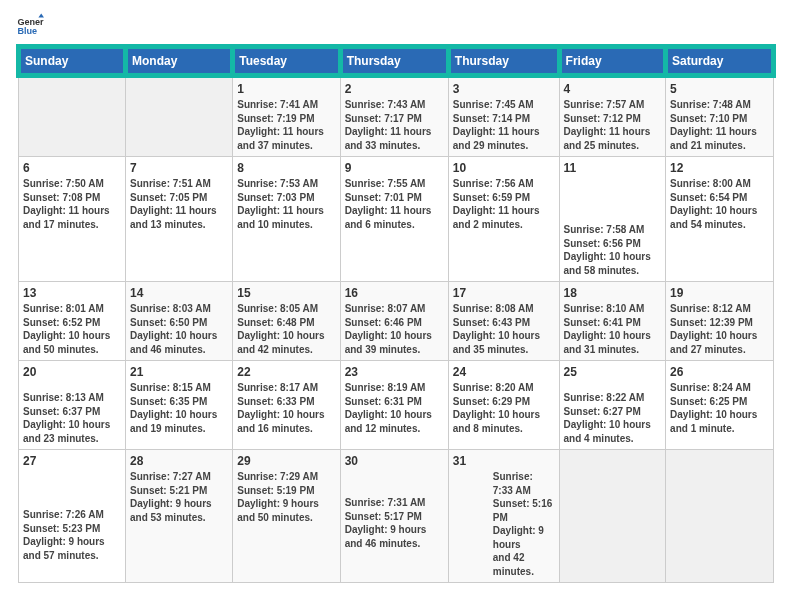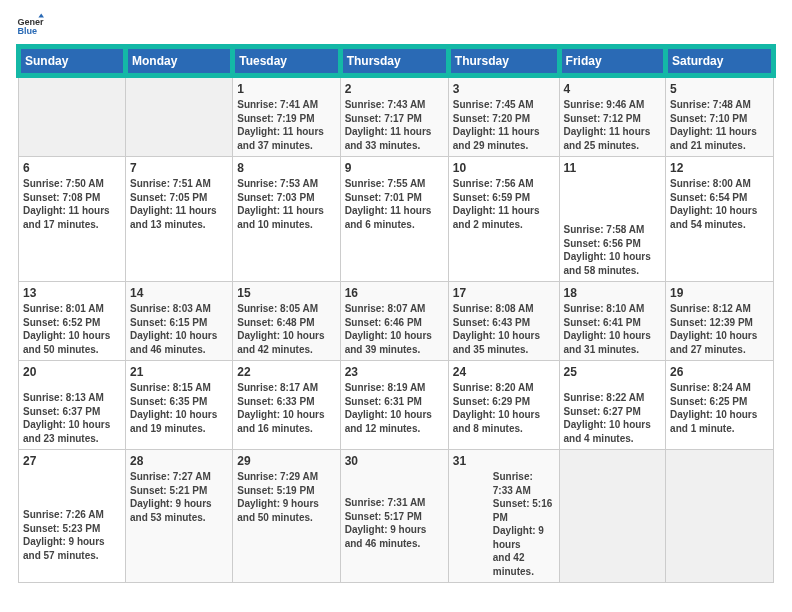--- a/index.html
+++ b/index.html
@@ -138,27 +138,27 @@
           <td>
             <span class="day-num">2</span>
             <div class="day-info" style="white-space: pre-line;">Sunrise: 7:43 AM
 Sunset: 7:17 PM
 Daylight: 11 hours
 and 33 minutes.</div>
           </td>
           <td>
             <span class="day-num">3</span>
             <div class="day-info" style="white-space: pre-line;">Sunrise: 7:45 AM
-Sunset: 7:20 PM
+Sunset: 7:14 PM
 Daylight: 11 hours
 and 29 minutes.</div>
           </td>
           <td>
             <span class="day-num">4</span>
-            <div class="day-info" style="white-space: pre-line;">Sunrise: 9:46 AM
+            <div class="day-info" style="white-space: pre-line;">Sunrise: 7:57 AM
 Sunset: 7:12 PM
 Daylight: 11 hours
 and 25 minutes.</div>
           </td>
           <td>
             <span class="day-num">5</span>
             <div class="day-info" style="white-space: pre-line;">Sunrise: 7:48 AM
 Sunset: 7:10 PM
 Daylight: 11 hours
 and 21 minutes.</div>
@@ -219,21 +219,21 @@
           <td>
             <span class="day-num">13</span>
             <div class="day-info" style="white-space: pre-line;">Sunrise: 8:01 AM
 Sunset: 6:52 PM
 Daylight: 10 hours
 and 50 minutes.</div>
           </td>
           <td>
             <span class="day-num">14</span>
             <div class="day-info" style="white-space: pre-line;">Sunrise: 8:03 AM
-Sunset: 6:15 PM
+Sunset: 6:50 PM
 Daylight: 10 hours
 and 46 minutes.</div>
           </td>
           <td>
             <span class="day-num">15</span>
             <div class="day-info" style="white-space: pre-line;">Sunrise: 8:05 AM
 Sunset: 6:48 PM
 Daylight: 10 hours
 and 42 minutes.</div>
           </td>

